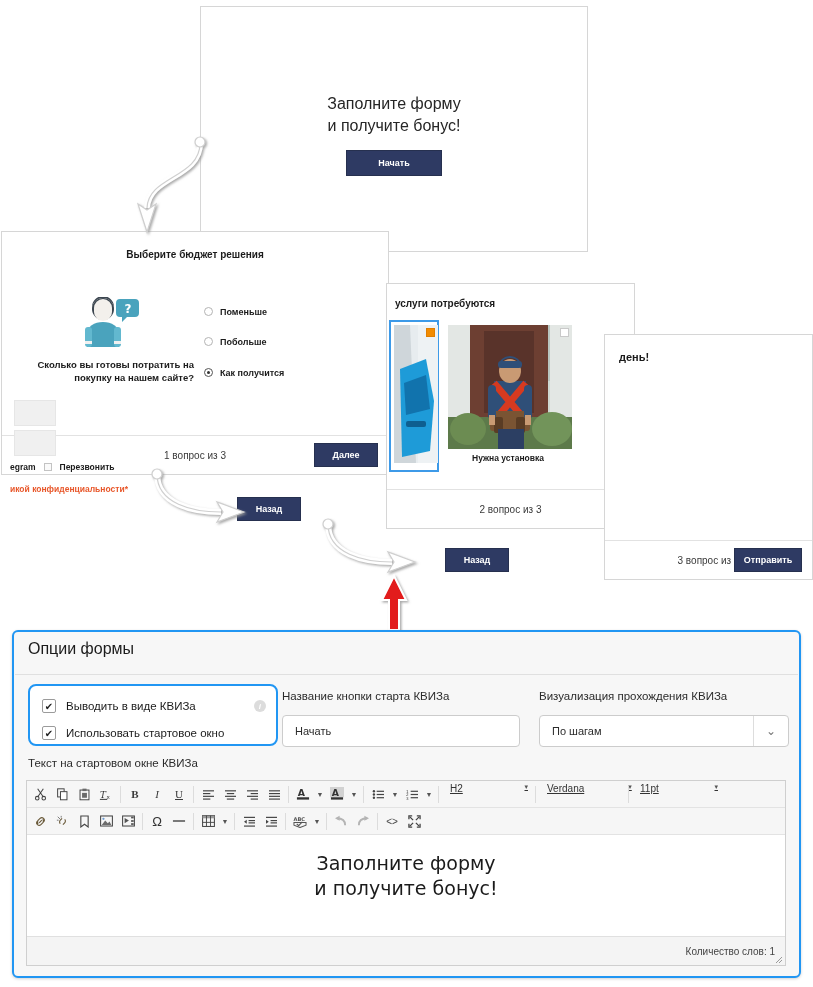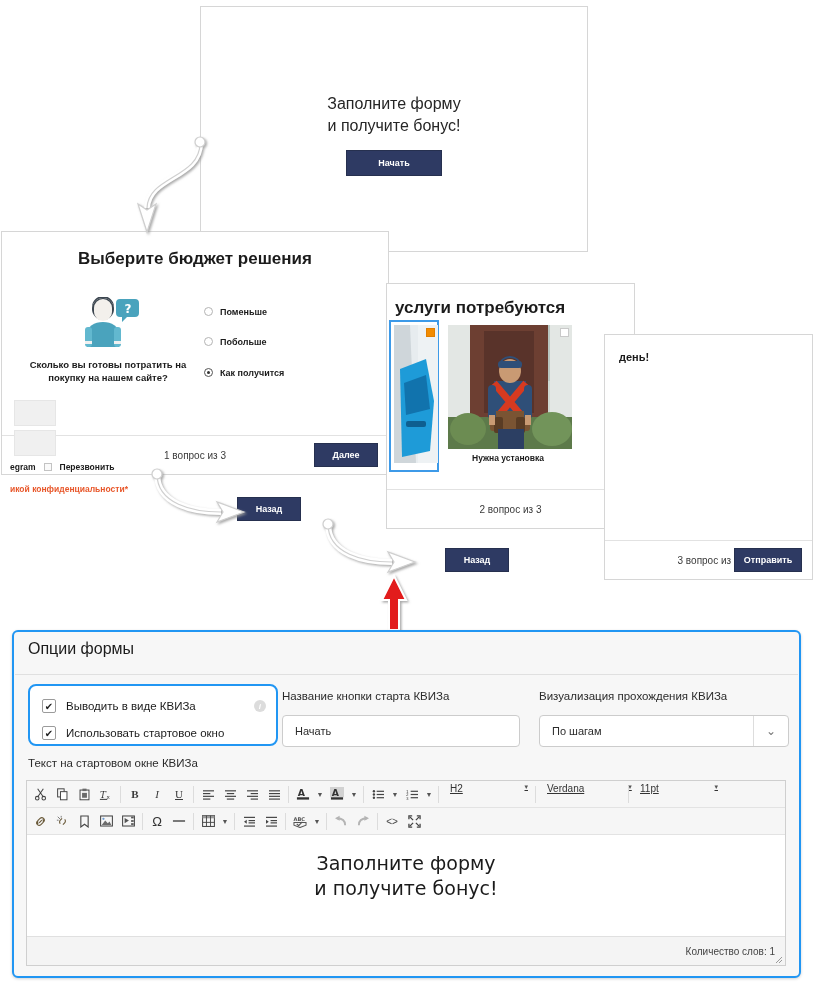--- a/index.html
+++ b/index.html
@@ -4,21 +4,21 @@
 <style>
   html,body{margin:0;padding:0;}
   body{
     width:813px;height:987px;position:relative;
     background:#ffffff;
     font-family:"Liberation Sans","DejaVu Sans",sans-serif;
     overflow:hidden;
   }
   .panel{position:absolute;background:#fff;border:1px solid #d6d6d6;box-sizing:border-box;}
   .panel-body{position:relative;height:100%;}
-  .quiz-title{font-size:17px;font-weight:bold;color:#1b1b1b;text-align:center;}
+  .quiz-title{font-size:10px;font-weight:bold;color:#1b1b1b;text-align:center;}
   .quiz-foot{position:absolute;left:0;right:0;bottom:0;height:38px;border-top:1px solid #e2e2e2;background:#fff;}
   .nav-btn{
     position:absolute;top:7px;height:24px;min-width:64px;
     background:#2e3a63;color:#fff;font-size:9px;font-weight:bold;
     display:flex;align-items:center;justify-content:center;
     border:1px solid #26304f;box-sizing:border-box;cursor:pointer;
   }
   .nav-count{
     position:absolute;left:0;right:0;top:0;height:38px;
     display:flex;align-items:center;justify-content:center;
@@ -36,21 +36,21 @@
     width:96px;height:26px;background:#2e3a63;color:#fff;
     font-size:9px;font-weight:bold;display:flex;align-items:center;justify-content:center;
     cursor:pointer;border:1px solid #26304f;box-sizing:border-box;
   }
 
   
   #panel-q1{left:1px;top:231px;width:388px;height:244px;}
   #panel-q1 .quiz-title{position:absolute;left:0;right:0;top:17px;}
   .person-icon{position:absolute;left:75px;top:297px;width:64px;height:54px;}
   .q-text{
-    position:absolute;left:22px;top:358px;width:172px;text-align:center;
+    position:absolute;left:22px;top:358px;width:172px;text-align:right;
     font-size:9.5px;font-weight:bold;line-height:13px;color:#1b1b1b;
   }
   .radio-row{position:absolute;left:204px;display:flex;align-items:flex-start;gap:7px;font-size:9px;font-weight:bold;color:#1b1b1b;cursor:pointer;}
   .radio{width:9px;height:9px;border-radius:50%;border:1px solid #b4b4b4;background:#fff;box-sizing:border-box;position:relative;}
   .radio.on{border-color:#555;}
   .radio.on:after{content:"";position:absolute;left:2px;top:2px;width:3px;height:3px;border-radius:50%;background:#333;}
 
   
   #panel-q2{left:386px;top:283px;width:249px;height:246px;}
   #panel-q2 .quiz-title{position:absolute;left:0;right:0;top:14px;text-align:left;padding-left:8px;}

